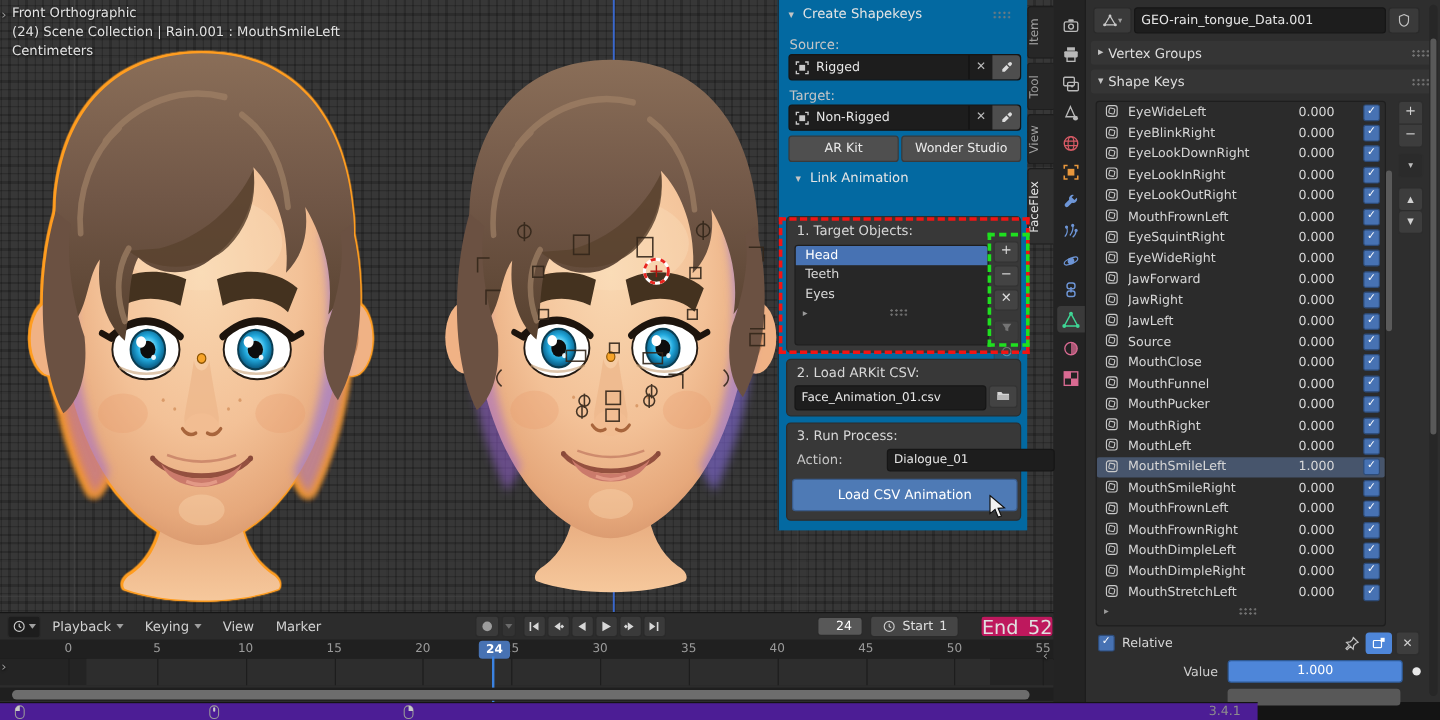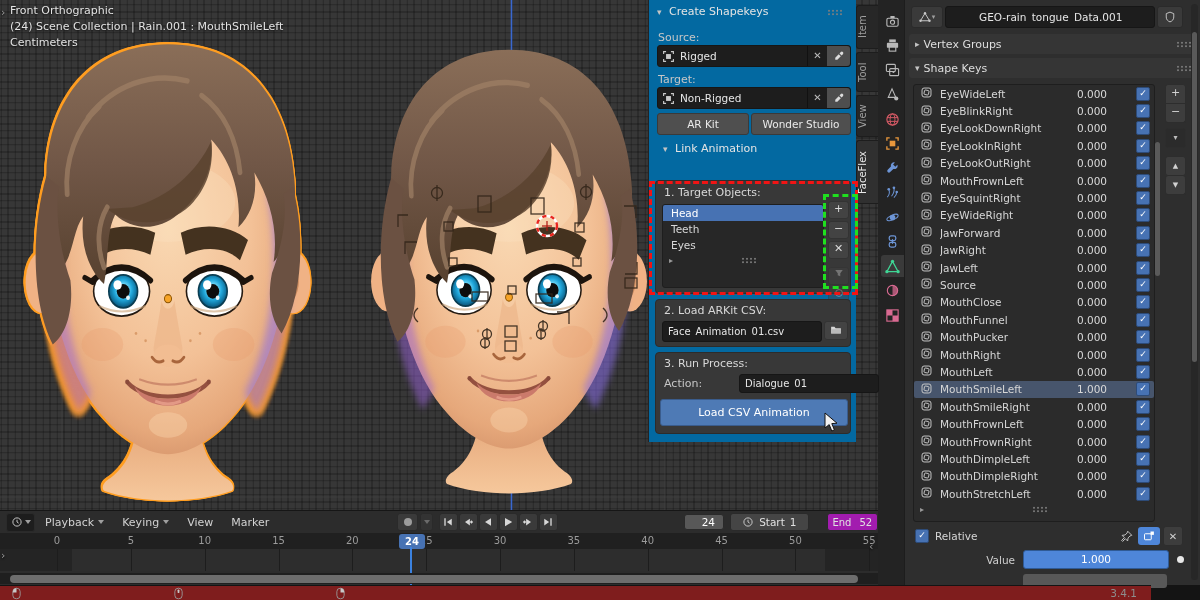--- a/index.html
+++ b/index.html
@@ -68,21 +68,21 @@
   .ptab svg{width:15px;height:15px;}
   .ptab.active{background:#3a3a3a;}
   #pcontent{flex:1;position:relative;font-size:10.5px;}
   .phead{background:#353535;border-radius:3px;display:flex;align-items:center;height:20px;
          padding:0 6px;color:#dedede;font-size:11px;}
   .sk-row{display:flex;align-items:center;height:17.4px;padding:0 4px 0 6px;color:#d6d6d6;}
   .sk-row.sel{background:#47556c;border-radius:2px;}
   .sk-ico{width:15px;height:15px;margin-right:5px;color:#c9c9c9;flex:0 0 auto;}
   .sk-ico svg{width:13px;height:13px;}
   .sk-name{flex:1;white-space:nowrap;overflow:hidden;}
-  .sk-val{width:44px;text-align:center;margin-right:22px;color:#d9d9d9;}
+  .sk-val{width:44px;text-align:left;margin-right:10px;color:#d9d9d9;}
   .cb{width:12px;height:12px;background:#4772b3;border:1px solid #2d4b78;border-radius:2px;
       color:#fff;font-size:9px;line-height:11px;text-align:center;flex:0 0 auto;}
   .sidebtn{width:19px;height:18px;background:#3d3d3d;border:1px solid #2d2d2d;border-radius:3px;
            color:#d2d2d2;text-align:center;font-size:11px;line-height:16px;}
   .slider{background:#4e86d9;border-radius:3px;color:#fff;text-align:center;
           border:1px solid #2f5single;}
   
   #timeline{left:0;top:510px;width:878px;height:75px;background:#2c2c2c;z-index:2;
             border-top:1px solid #161616;}
   .menu-item{color:#d2d2d2;font-size:11px;display:inline-flex;align-items:center;gap:4px;}
@@ -90,21 +90,21 @@
             border-top:4px solid #9f9f9f;display:inline-block;}
   .tchip{background:#3a3a3a;border:1px solid #2a2a2a;border-radius:3px;display:flex;
          align-items:center;justify-content:center;}
   .tchip svg{width:12px;height:12px;}
   #ruler{left:0;top:22px;width:878px;height:16px;background:#202020;border-bottom:1px solid #181818;}
   .tick-lab{position:absolute;top:2px;transform:translateX(-50%);font-size:10px;color:#9b9b9b;}
   #channels{left:0;top:38px;width:878px;height:22px;background:#242424;}
   .chline{position:absolute;top:0;width:1px;height:22px;background:#1d1d1d;}
   #tl-scroll{left:0;top:62px;width:878px;height:11px;background:#1f1f1f;}
   
-  #status{left:0;top:585px;width:1151px;height:15px;background:#7f1d1d;border-top:1px solid #141414;
+  #status{left:0;top:585px;width:1048px;height:15px;background:#4c1d95;border-top:1px solid #141414;
           font-size:10.5px;color:#8d8d8d;z-index:5;}
 </style>
 </head>
 <body>
 
 <div id="viewport" class="abs">
 
   <svg id="scene" class="abs" width="878" height="510" viewBox="0 0 878 510">
     <defs>
       <radialGradient id="skinG" cx="0.5" cy="0.42" r="0.62">
@@ -469,21 +469,21 @@
     <div class="abs" style="left:6px;top:6px;width:272px;height:22px;display:flex;gap:2px;">
       <div class="tchip" style="width:30px;">
         <svg viewBox="0 0 16 16">
             <path d="M8 3 L14 13 H2 Z" fill="none" stroke="#c9c9c9" stroke-width="1.3"></path>
           <circle cx="8" cy="3" r="1.6" fill="#c9c9c9"></circle>
             <circle cx="2" cy="13" r="1.6" fill="#c9c9c9"></circle>
           <circle cx="14" cy="13" r="1.6" fill="#c9c9c9"></circle>
           </svg>
         <span style="font-size:7px;color:#9f9f9f;margin-left:1px;">▾</span>
       </div>
-      <div class="dfield" style="flex:1;height:22px;box-sizing:border-box;padding-left:28px;">
+      <div class="dfield" style="flex:1;height:22px;box-sizing:border-box;">
         <span class="txt">GEO-rain_tongue_Data.001</span>
       </div>
       <div class="tchip" style="width:24px;">
         <svg viewBox="0 0 16 16">
             <path d="M8 1.5 L13 3.5 V8 C13 11.5 10.8 13.6 8 14.5 C5.2 13.6 3 11.5 3 8 V3.5 Z" fill="none" stroke="#c3c3c3" stroke-width="1.3"></path>
           </svg>
       </div>
     </div>
 
     <div class="phead abs" style="left:4px;top:34px;width:276px;">
@@ -826,21 +826,21 @@
       </span>
     <div class="tchip" style="width:48px;height:16px;margin-left:126px;background:#585858;justify-content:flex-end;padding-right:8px;box-sizing:border-box;color:#fff;font-size:10.5px;">24</div>
     <div class="tchip" style="width:96px;height:16px;margin-left:6px;background:#454545;gap:5px;font-size:10.5px;color:#e0e0e0;">
       <svg viewBox="0 0 16 16" style="flex:0 0 auto;">
           <circle cx="8" cy="8" r="5.5" fill="none" stroke="#c9c9c9" stroke-width="1.3"></circle>
           <path d="M8 5 V8 L10.2 9.5" stroke="#c9c9c9" stroke-width="1.3" fill="none"></path>
         </svg>
       <span>Start</span>
       <span>1</span>
     </div>
-    <div class="tchip" style="width:62px;height:16px;margin-left:18px;background:#a21caf;gap:8px;font-size:10px;color:#e0e0e0;">
+    <div class="tchip" style="width:62px;height:16px;margin-left:18px;background:#be185d;gap:8px;font-size:16px;color:#e0e0e0;">
       <span>End</span>
       <span>52</span>
     </div>
   </div>
 
   <div id="ruler" class="abs">
       <span class="tick-lab" style="left: 57px;">0</span>
       <span class="tick-lab" style="left: 130.84px;">5</span>
       <span class="tick-lab" style="left: 204.68px;">10</span>
       <span class="tick-lab" style="left: 278.52px;">15</span>

